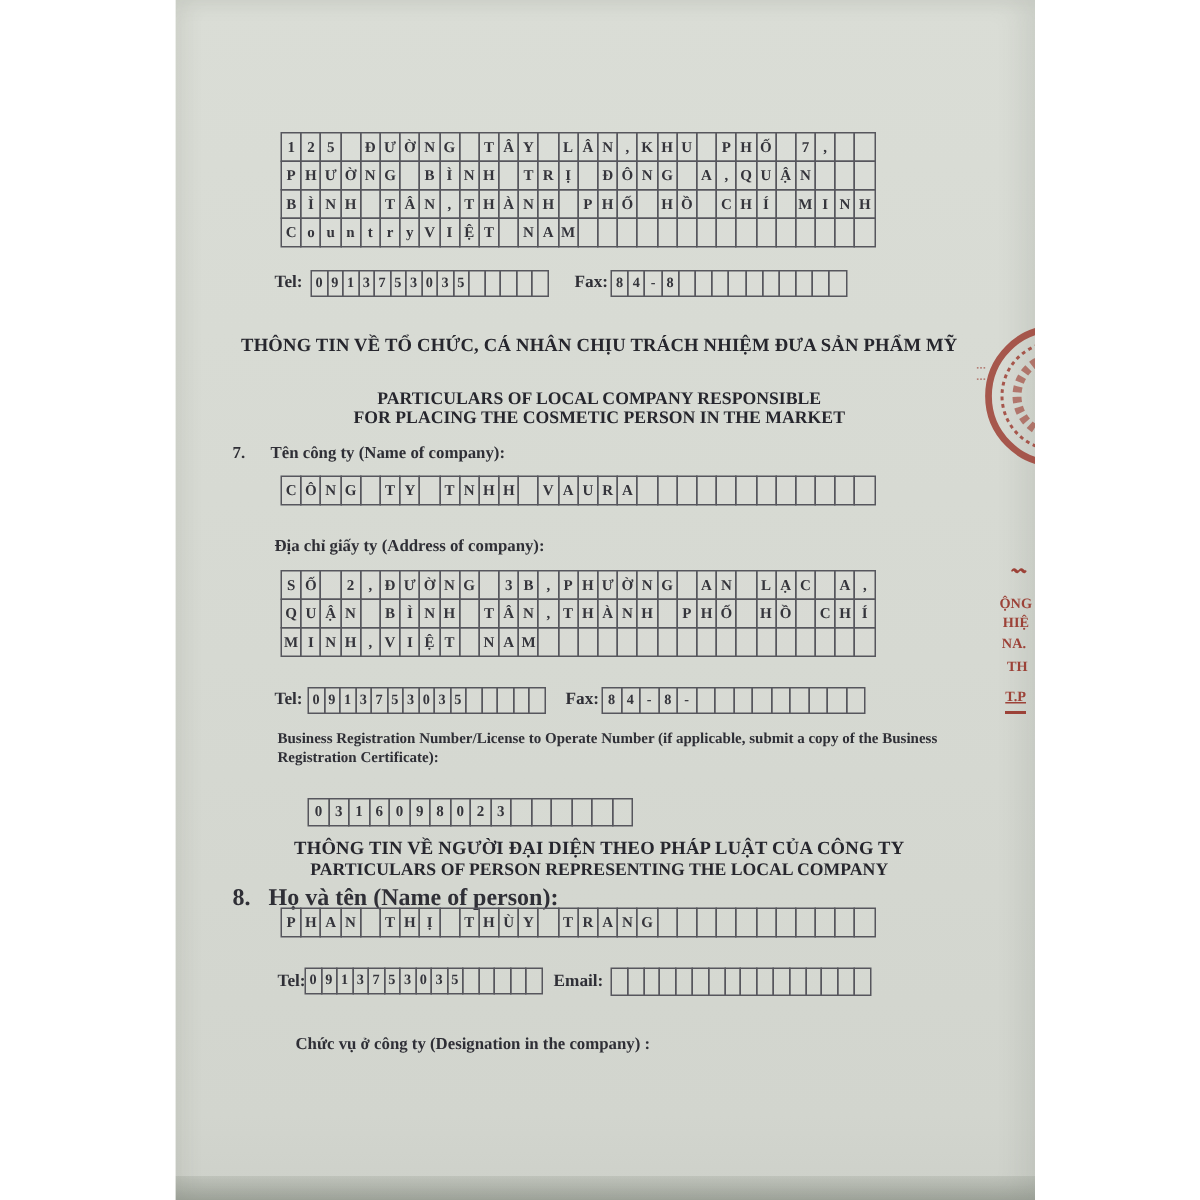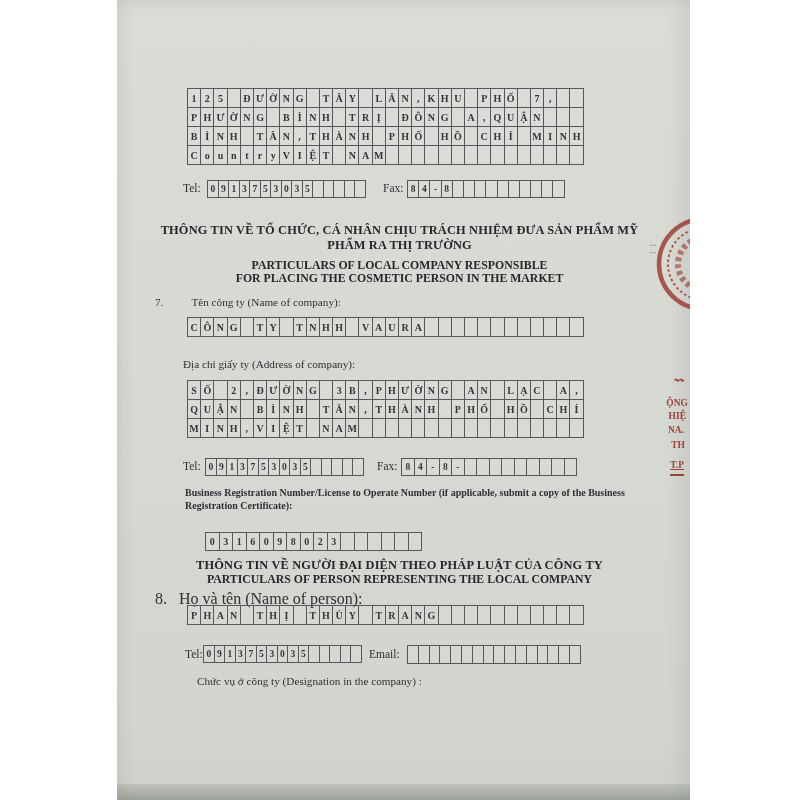--- a/index.html
+++ b/index.html
@@ -28,21 +28,21 @@
     font-weight:bold;color:#34343b;background:rgba(255,255,255,.05);
   }
   .cell + .cell{margin-left:-1px;}
   .g-main  .cell{width:14.2px;height:20px;font-size:10px;}
   .g-tel   .cell{width:11.5px;height:18px;font-size:9.5px;}
   .g-fax   .cell{width:12.2px;height:18px;font-size:9.5px;}
   .g-fax2  .cell{width:13.5px;height:18px;font-size:9.5px;}
   .g-reg   .cell{width:14.5px;height:19px;font-size:10px;}
   .g-email .cell{width:11.8px;height:19px;font-size:9.5px;}
   
-  .label{position:absolute;font-weight:normal;font-size:11.5px;color:#2f2f36;white-space:nowrap;}
+  .label{position:absolute;font-weight:bold;font-size:11.5px;color:#2f2f36;white-space:nowrap;}
   .heading{position:absolute;left:10px;width:545px;text-align:center;font-weight:bold;color:#26262d;}
   .h-vi{font-size:12.4px;line-height:14.6px;letter-spacing:.15px;}
   .h-en{font-size:11.8px;line-height:13.2px;}
   .biz{position:absolute;left:68px;top:486px;width:480px;color:#2f2f36;}
   .biz .en{display:block;font-weight:600;font-size:10px;line-height:13px;white-space:nowrap;}
   .biz .vi{display:block;font-weight:bold;font-size:9.8px;line-height:14px;white-space:nowrap;letter-spacing:-.1px;}
   .fragment{position:absolute;font-weight:bold;font-size:9.5px;color:#9c4238;white-space:nowrap;}
   .seal-svg{position:absolute;right:0;top:216px;opacity:.88;}
   .seal-ticks{
     position:absolute;right:33px;top:242px;color:#9c4238;font-size:6.5px;font-weight:bold;
@@ -221,29 +221,28 @@
         <span class="cell">&nbsp;</span>
         <span class="cell">&nbsp;</span>
         <span class="cell">&nbsp;</span>
         <span class="cell">&nbsp;</span>
         <span class="cell">&nbsp;</span>
       </div>
     </div>
 
   <div class="heading h-vi" style="top:223px">
     <div>THÔNG TIN VỀ TỔ CHỨC, CÁ NHÂN CHỊU TRÁCH NHIỆM ĐƯA SẢN PHẨM MỸ</div>
-    <div>PHẨM RA THỊ TRƯỜNG</div>
   </div>
   <div class="heading h-en" style="top:259px">
     <div>PARTICULARS OF LOCAL COMPANY RESPONSIBLE</div>
     <div>FOR PLACING THE COSMETIC PERSON IN THE MARKET</div>
   </div>
 
   <div class="label" style="left:38px;top:296px;font-size:11.2px">
-    <span>7.</span><span style="margin-left:28px">Tên công ty (Name of company):</span>
+    <span>7.</span><span style="margin-left:17px">Tên công ty (Name of company):</span>
   </div>
   <div class="grid g-main" style="left:70px;top:317px">
       <div class="grid-row">
         <span class="cell">C</span>
         <span class="cell">Ô</span>
         <span class="cell">N</span>
         <span class="cell">G</span>
         <span class="cell">&nbsp;</span>
         <span class="cell">T</span>
         <span class="cell">Y</span>
@@ -514,21 +513,21 @@
         <span class="cell">&nbsp;</span>
         <span class="cell">&nbsp;</span>
         <span class="cell">&nbsp;</span>
         <span class="cell">&nbsp;</span>
         <span class="cell">&nbsp;</span>
         <span class="cell">&nbsp;</span>
         <span class="cell">&nbsp;</span>
       </div>
     </div>
 
-  <span class="label" style="left:80px;top:675px;font-size:11.2px">Chức vụ ở công ty (Designation in the company) :</span>
+  <span class="label" style="left:80px;top:690px;font-size:11.2px">Chức vụ ở công ty (Designation in the company) :</span>
 
   <svg class="seal-svg" width="40" height="100" viewBox="0 0 40 100">
     <circle cx="54" cy="48" r="45" fill="none" stroke="#a0453a" stroke-width="4.5"></circle>
     <circle cx="54" cy="48" r="36" fill="none" stroke="#a0453a" stroke-width="2" stroke-dasharray="2.5 2.5"></circle>
     <circle cx="54" cy="48" r="26" fill="none" stroke="#a0453a" stroke-width="6" stroke-dasharray="4 3" opacity="0.75"></circle>
   </svg>
   <span class="seal-ticks">⋮⋮</span>
 
   <span class="fragment" style="right:6px;top:372px">〰</span>
   <span class="fragment" style="right:2px;top:398px">ỘNG</span>

